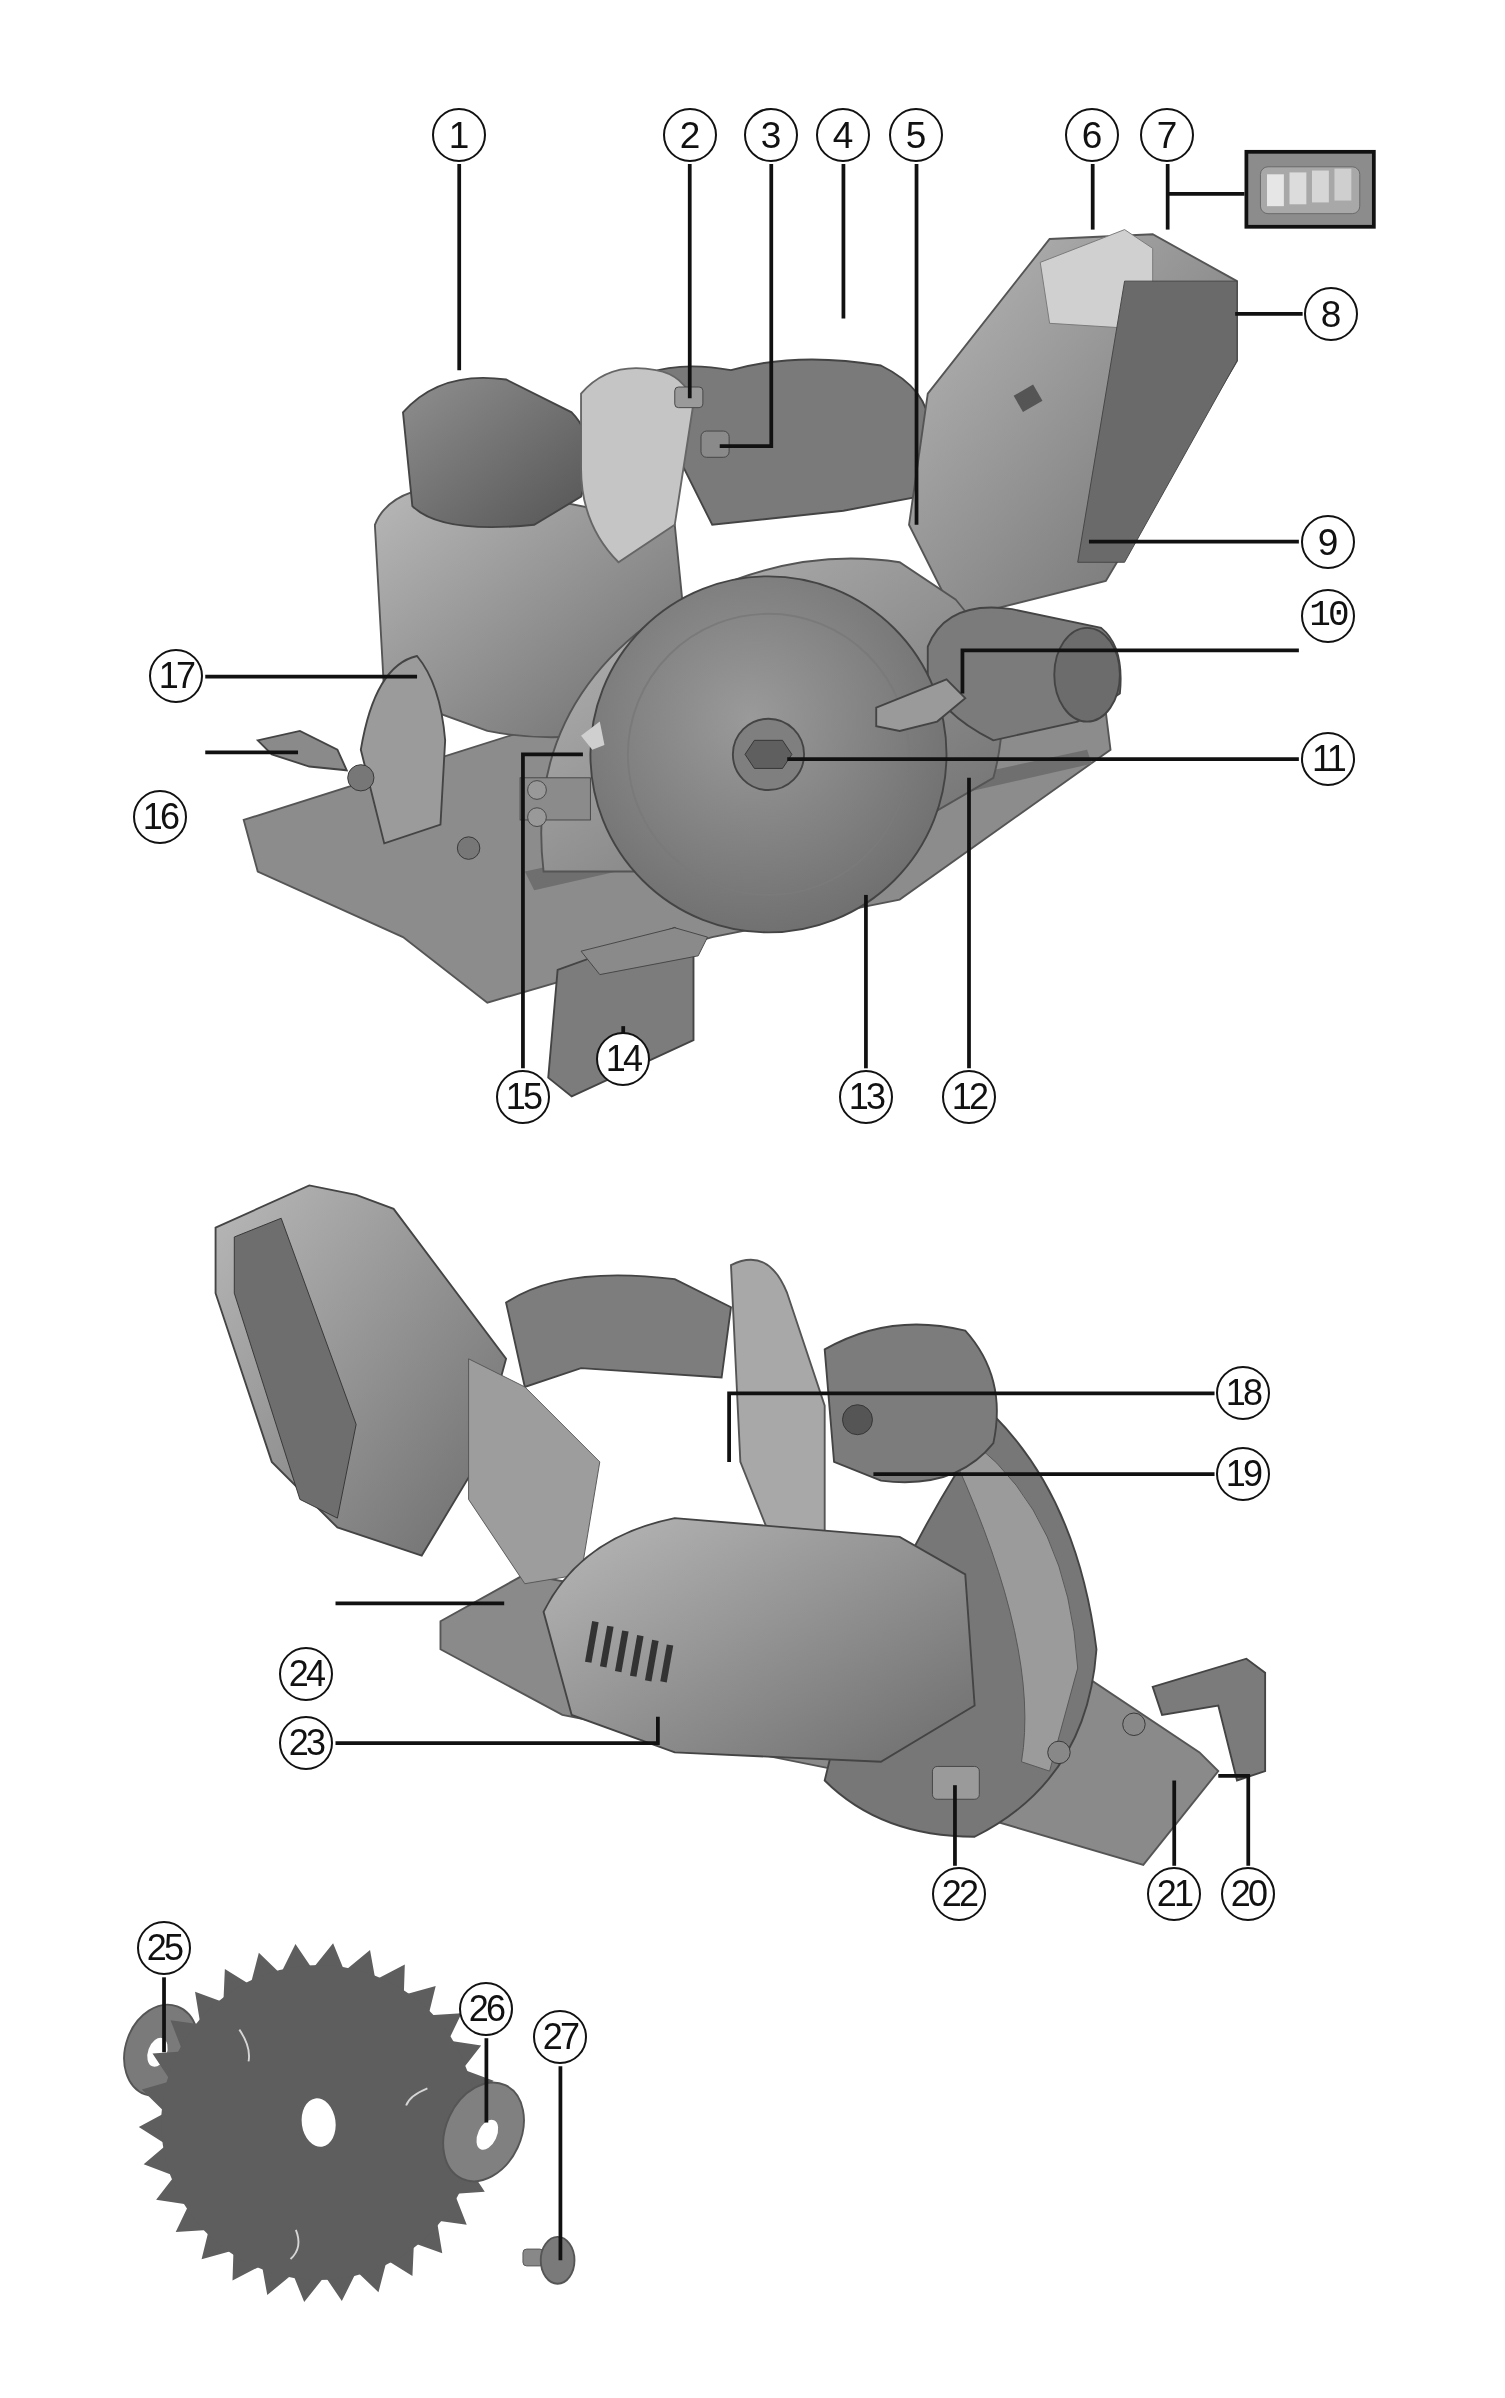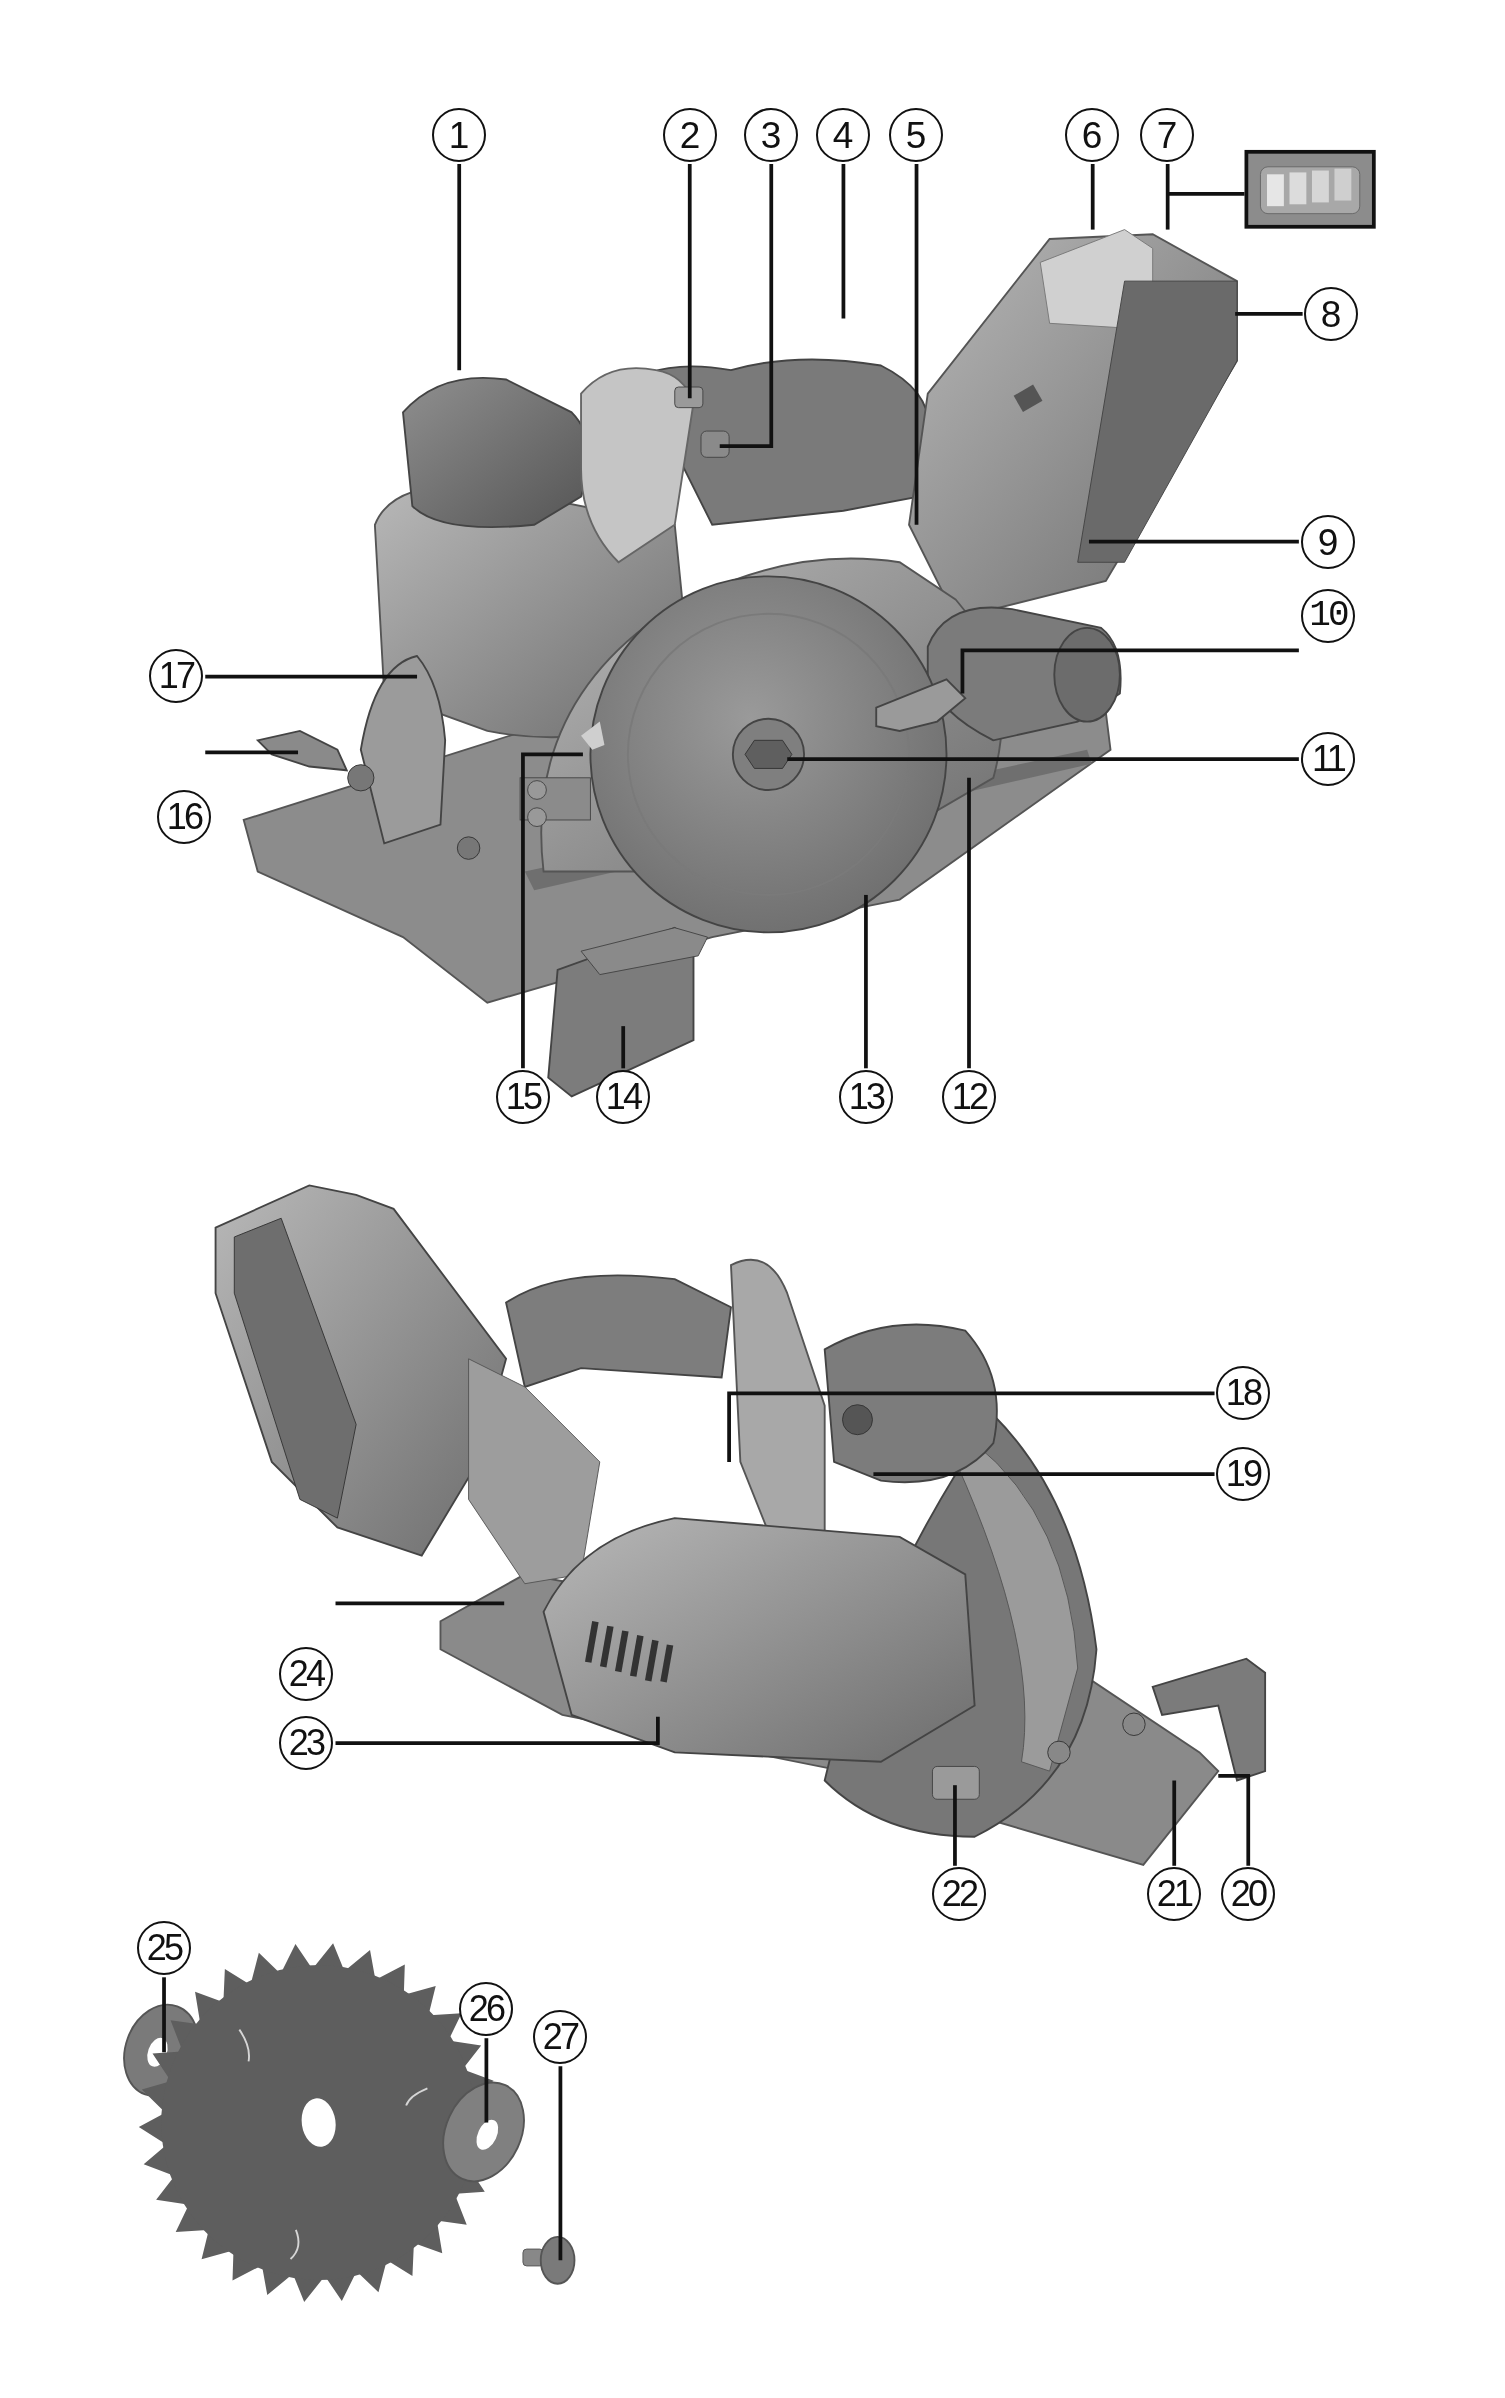--- a/index.html
+++ b/index.html
@@ -185,23 +185,23 @@
       <div class="callout single" title="main handle" style="left: 843px; top: 135px;">4</div>
       <div class="callout single" title="upper blade guard" style="left: 916px; top: 135px;">5</div>
       <div class="callout single" title="battery release button" style="left: 1092px; top: 135px;">6</div>
       <div class="callout single" title="battery charge indicator" style="left: 1167px; top: 135px;">7</div>
       <div class="callout single" title="battery pack" style="left: 1331px; top: 314px;">8</div>
       <div class="callout single" title="dust extraction port" style="left: 1328px; top: 542px;">9</div>
       <div class="callout" title="depth adjustment lever" style="left: 1328px; top: 616px; font-family: Liberation Mono, monospace;">10</div>
       <div class="callout" title="blade clamping screw" style="left: 1328px; top: 759px;">11</div>
       <div class="callout" title="base plate" style="left: 969px; top: 1097px;">12</div>
       <div class="callout" title="saw blade" style="left: 866px; top: 1097px;">13</div>
-      <div class="callout" title="parallel guide" style="left: 623px; top: 1097px;">14</div>
+      <div class="callout" title="parallel guide" style="left: 623px; top: 1059px;">14</div>
       <div class="callout" title="lower blade guard lever" style="left: 523px; top: 1097px;">15</div>
-      <div class="callout" title="bevel lock lever" style="left: 184px; top: 752px; margin-top: 38px;">16</div>
+      <div class="callout" title="bevel lock lever" style="left: 160px; top: 752px; margin-top: 38px;">16</div>
       <div class="callout" title="bevel angle scale" style="left: 176px; top: 676px;">17</div>
       <div class="callout" title="spindle lock button" style="left: 1243px; top: 1393px;">18</div>
       <div class="callout" title="LED work light" style="left: 1243px; top: 1474px;">19</div>
       <div class="callout" title="parallel guide locking screw" style="left: 1248px; top: 1894px; text-align: center;">20</div>
       <div class="callout" title="parallel guide scale" style="left: 1174px; top: 1894px;">21</div>
       <div class="callout" title="cutting line indicator" style="left: 959px; top: 1894px;">22</div>
       <div class="callout" title="blade wrench storage" style="left: 306px; top: 1743px;">23</div>
       <div class="callout" title="hex key" style="left: 306px; top: 1603px; margin-top: 44px;">24</div>
       <div class="callout" title="inner flange" style="left: 164px; top: 1948px;">25</div>
       <div class="callout" title="outer flange" style="left: 486px; top: 2009px;">26</div>

